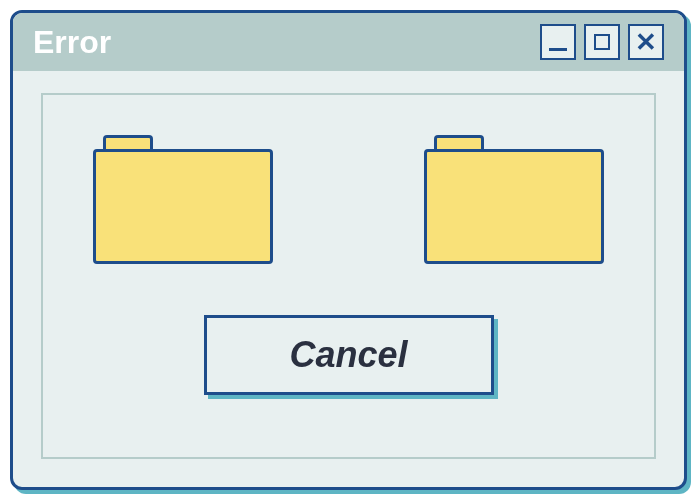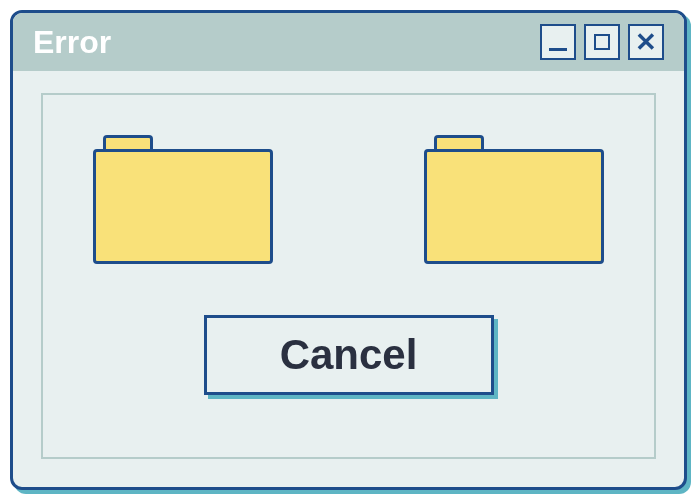--- a/index.html
+++ b/index.html
@@ -117,23 +117,24 @@
     .cancel-btn {
       width: 290px;
       height: 80px;
       background: #e8f0f0;
       border: 3px solid #1e4d8b;
       box-shadow: 4px 4px 0 #5eb5c4;
       display: flex;
       align-items: center;
       justify-content: center;
       color: #2a3040;
-      font-size: 42px;
+      font-size: 36px;
       font-weight: 600;
       cursor: pointer;
+      font-style: italic;
     }
   </style>
 </head>
 <body>
 
 <div class="window">
   <div class="titlebar">
     <div class="title">Error</div>
     <div class="window-controls">
       <div class="ctrl-btn">

